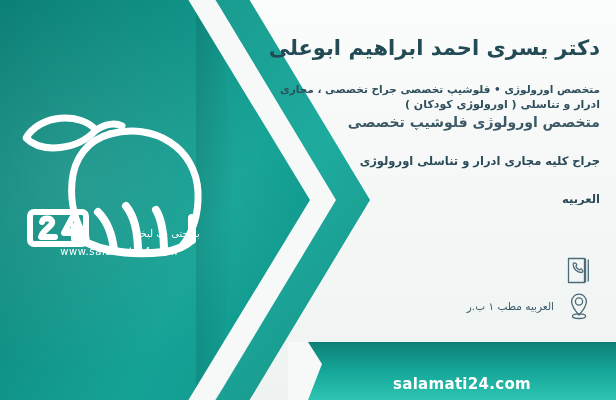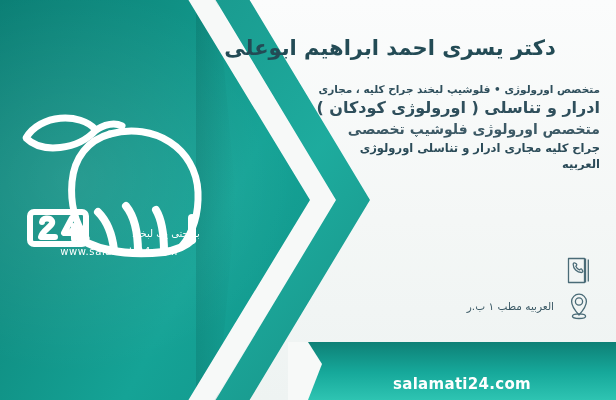--- a/index.html
+++ b/index.html
@@ -113,21 +113,21 @@
     letter-spacing: 1.6px;
     direction: rtl;
   }
 
   
   .doctor-name {
     position: absolute;
     right: 16px;
     top: 36px;
     width: 420px;
-    text-align: center;
+    text-align: right;
     direction: rtl;
     color: #234b55;
     font-size: 21px;
     font-weight: bold;
     letter-spacing: 0.2px;
     white-space: nowrap;
   }
 
   
   .specialties {
@@ -141,33 +141,34 @@
   }
   .spec-line {
     line-height: 1.42;
     white-space: nowrap;
   }
   .spec-line.small {
     font-size: 10.5px;
     font-weight: bold;
   }
   .spec-line.big {
-    font-size: 16px;
+    font-size: 11px;
     font-weight: bold;
     letter-spacing: 0.2px;
   }
   .spec-line.tiny {
     font-size: 14px;
     font-weight: bold;
     color: #3d5a66;
   }
   .spec-line.mid {
     font-size: 11.5px;
     font-weight: bold;
     color: #2b4b58;
+    margin-top: 21px;
   }
 
   
   .contact {
     position: absolute;
     right: 22px;
     top: 252px;
     width: 380px;
     direction: rtl;
   }
@@ -266,21 +267,21 @@
       </g>
     </svg>
   </div>
 
   <div class="logo-tagline">براحتی یک لبخند</div>
   <div class="logo-url">www.salamati24.com</div>
 
   <div class="doctor-name">دکتر یسری احمد ابراهیم ابوعلی</div>
 
   <div class="specialties">
-    <div class="spec-line small">متخصص اورولوژی • فلوشیپ لبخند جراح کلیه ، مجاری</div>
+    <div class="spec-line small">متخصص اورولوژی • فلوشیپ تخصصی جراح تخصصی ، مجاری</div>
     <div class="spec-line big">ادرار و تناسلی ( اورولوژی کودکان )</div>
     <div class="spec-line tiny">متخصص اورولوژی فلوشیپ تخصصی</div>
     <div class="spec-line mid">جراح کلیه مجاری ادرار و تناسلی اورولوژی</div>
     <div class="spec-line mid">العربیه</div>
   </div>
 
   <div class="contact">
 
     <div class="contact-row">
       <span class="contact-icon">

